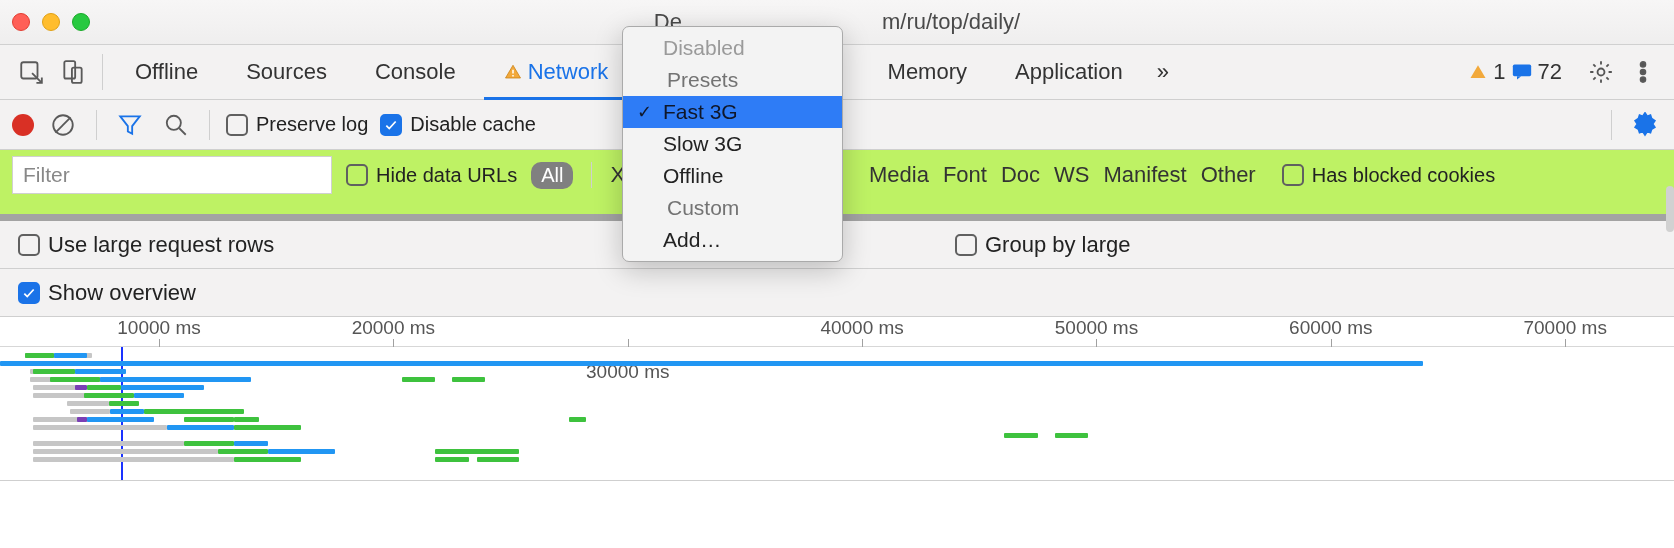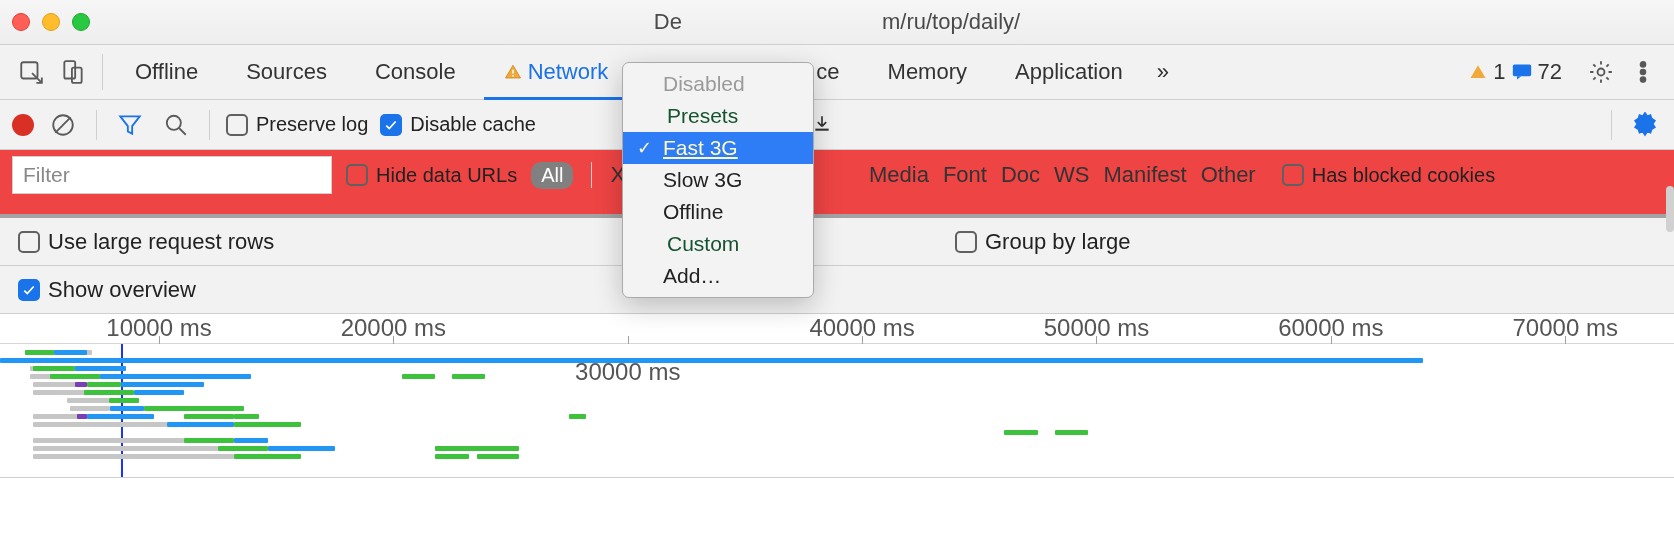--- a/index.html
+++ b/index.html
@@ -38,51 +38,51 @@
   .toolbar .vsep{height:30px;}
   .chk{display:flex;align-items:center;gap:8px;font-size:20px;color:#222;}
   .box{width:22px;height:22px;border:2px solid #606060;border-radius:5px;display:flex;align-items:center;justify-content:center;}
   .box.checked{background:#1a73e8;border-color:#1a73e8;}
   .box.checked svg{stroke:#fff;stroke-width:3;fill:none;width:14px;height:14px;}
   .up-down{display:flex;gap:24px;margin-left:8px;}
   .up-down svg{stroke:#333;fill:#333;width:20px;height:20px;}
   .gear-blue svg{stroke:#1a73e8;fill:#1a73e8;}
 
   
-  .filterrow{min-height:50px;background:#ef4444;border-bottom:4px solid #a3a3a3;display:flex;align-items:center;padding:0 12px;gap:14px;flex-wrap:wrap;padding-top:6px;padding-bottom:6px;}
+  .filterrow{min-height:50px;background:#bef264;border-bottom:7px solid #a3a3a3;display:flex;align-items:center;padding:0 12px;gap:14px;flex-wrap:wrap;padding-top:6px;padding-bottom:6px;}
   .filter-input{width:320px;height:38px;border:1px solid #d0d0d0;background:#fff;font-size:21px;padding:0 10px;color:#333;}
   .filter-input::placeholder{color:#888;}
   .pill{background:#808080;color:#fff;border-radius:10px;padding:2px 10px;font-size:20px;}
   .ftype{font-size:22px;color:#333;cursor:pointer;}
 
   
   .optrow{height:48px;background:#f3f2f2;border-bottom:1px solid #cfcfcf;display:flex;align-items:center;padding:0 18px;gap:18px;}
   .optrow .chk{font-size:22px;}
   .optrow .half{flex:0 0 50%; display:flex;align-items:center;gap:12px;}
   .optrow .right-half{padding-left:100px;}
 
   
   .timeline{height:164px;background:#fff;position:relative;border-bottom:1px solid #cfcfcf;}
   .ticks{height:30px;border-bottom:1px solid #d7d7d7;position:relative;}
-  .tick{position:absolute;top:0;font-size:24px;color:#555;transform:translateX(-50%);}
+  .tick{position:absolute;top:0;font-size:19px;color:#555;transform:translateX(-50%);}
   .ticks .line{position:absolute;top:22px;width:1px;height:8px;background:#a0a0a0;}
   .waterfall{position:absolute;top:30px;left:0;right:0;bottom:0;}
   .seg{position:absolute;height:5px;border-radius:1px;}
   .seg.grey{background:#c6c6c6;}
   .seg.green{background:#3ec23e;}
   .seg.blue{background:#2196f3;}
   .seg.purple{background:#7a3fb5;}
   .cursor{position:absolute;top:30px;bottom:0;width:2px;background:#1a33ff;}
 
   
-  .dropdown{position:absolute;left:622px;top:26px;width:192px;background:#f3f3f3;border:1px solid #aaa;border-radius:7px;box-shadow:0 8px 28px rgba(0,0,0,.22);padding:5px 0;z-index:50;margin-top:36px;}
+  .dropdown{position:absolute;left:622px;top:26px;width:221px;background:#f3f3f3;border:1px solid #aaa;border-radius:7px;box-shadow:0 8px 28px rgba(0,0,0,.22);padding:5px 0;z-index:50;}
   .dd-item{height:32px;display:flex;align-items:center;padding:0 16px 0 40px;font-size:21px;color:#222;position:relative;cursor:pointer;}
   .dd-item.disabled{color:#9a9a9a;cursor:default;}
-  .dd-item.header{color:#14532d;cursor:default;padding-left:44px;}
-  .dd-item.selected{background:#2e7cf6;color:#fef9c3;text-decoration:underline;}
+  .dd-item.header{color:#737373;cursor:default;padding-left:44px;}
+  .dd-item.selected{background:#2e7cf6;color:#0f172a;}
   .dd-item.selected::before{content:"✓";position:absolute;left:14px;font-size:18px;}
   .scrollhint{position:absolute;right:0;top:186px;width:8px;height:46px;background:#d1d1d1;border-radius:4px;}
 </style>
 </head>
 <body>
 
 <div class="titlebar">
   <div class="traffic">
     <div class="dot red"></div>
     <div class="dot yellow"></div>

